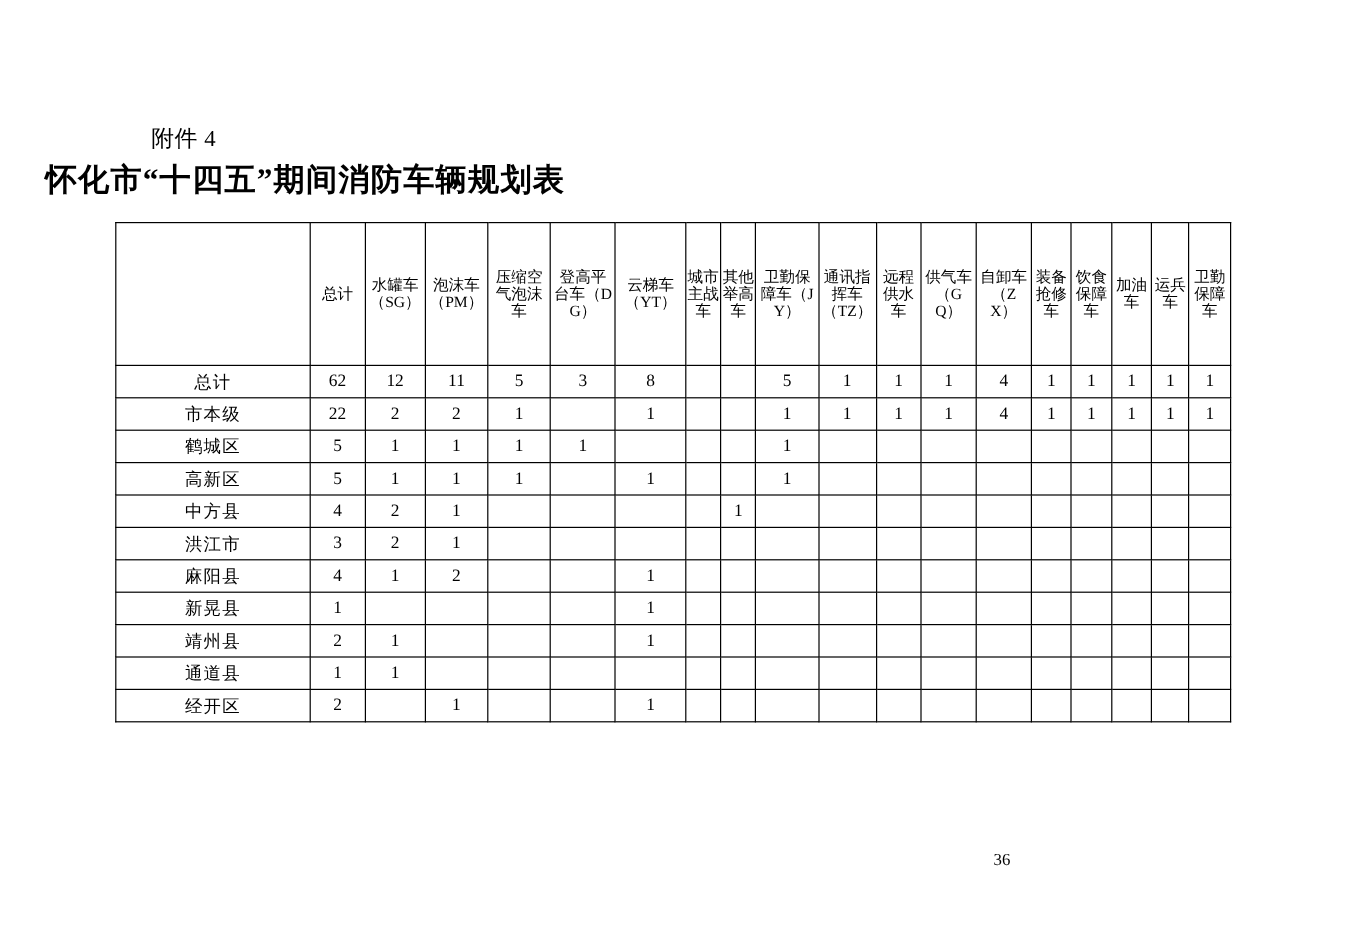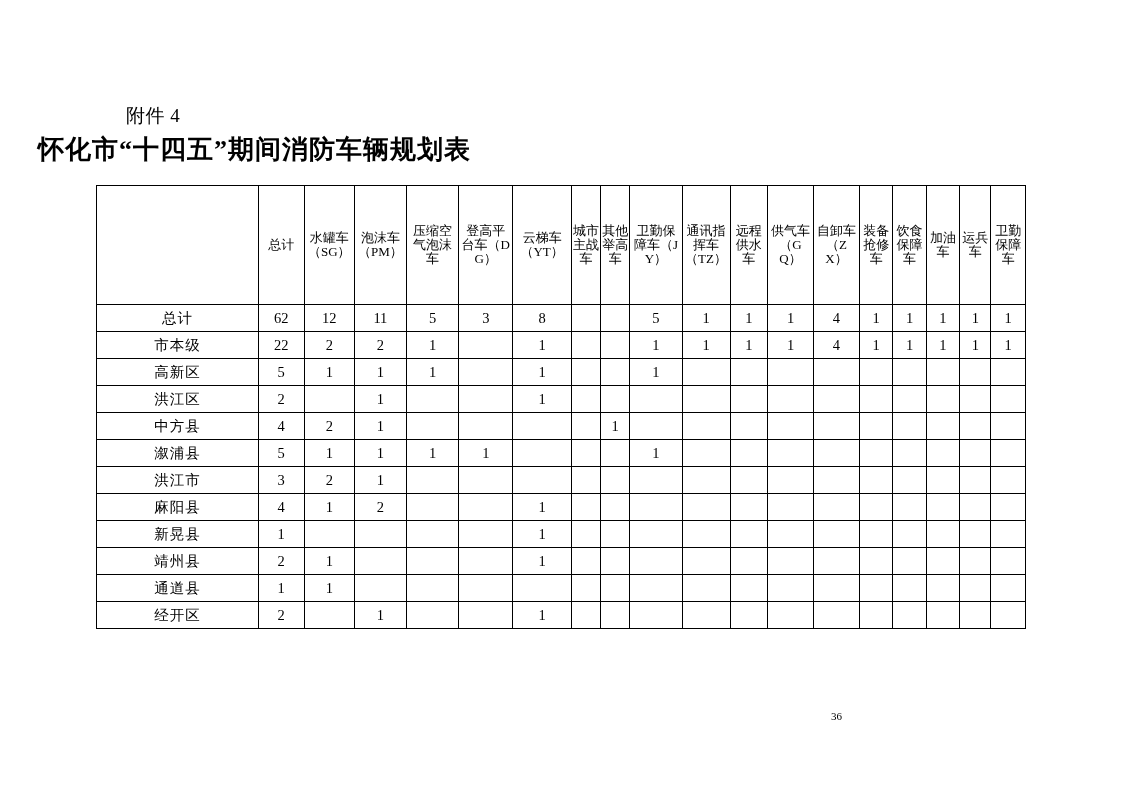--- a/index.html
+++ b/index.html
@@ -98,21 +98,21 @@
   col.c-zx     { width: 44px; }
   col.c-zb     { width: 32px; }
   col.c-ys     { width: 32px; }
   col.c-jy2    { width: 32px; }
   col.c-yb     { width: 30px; }
   col.c-wq     { width: 33px; }
   .page-number {
     position: absolute;
     right: 74px;
     top: 710px;
-    font-size: 11px;
+    font-size: 14px;
     font-family: "Liberation Serif", "DejaVu Serif", serif;
   }
 </style>
 </head>
 <body>
 
 <div class="page">
 
   <div class="attachment-label">附件 4</div>
 
@@ -238,20 +238,41 @@
           <td>1</td>
           <td>1</td>
           <td>4</td>
           <td>1</td>
           <td>1</td>
           <td>1</td>
           <td>1</td>
           <td>1</td>
         </tr>
         <tr class="body-row">
+          <td class="region">鹤城区</td>
+          <td>5</td>
+          <td>1</td>
+          <td>1</td>
+          <td>1</td>
+          <td>1</td>
+          <td></td>
+          <td></td>
+          <td></td>
+          <td>1</td>
+          <td></td>
+          <td></td>
+          <td></td>
+          <td></td>
+          <td></td>
+          <td></td>
+          <td></td>
+          <td></td>
+          <td></td>
+        </tr>
+        <tr class="body-row">
           <td class="region">高新区</td>
           <td>5</td>
           <td>1</td>
           <td>1</td>
           <td>1</td>
           <td></td>
           <td>1</td>
           <td></td>
           <td></td>
           <td>1</td>
@@ -259,41 +280,20 @@
           <td></td>
           <td></td>
           <td></td>
           <td></td>
           <td></td>
           <td></td>
           <td></td>
           <td></td>
         </tr>
         <tr class="body-row">
-          <td class="region">洪江区</td>
-          <td>2</td>
-          <td></td>
-          <td>1</td>
-          <td></td>
-          <td></td>
-          <td>1</td>
-          <td></td>
-          <td></td>
-          <td></td>
-          <td></td>
-          <td></td>
-          <td></td>
-          <td></td>
-          <td></td>
-          <td></td>
-          <td></td>
-          <td></td>
-          <td></td>
-        </tr>
-        <tr class="body-row">
           <td class="region">中方县</td>
           <td>4</td>
           <td>2</td>
           <td>1</td>
           <td></td>
           <td></td>
           <td></td>
           <td></td>
           <td>1</td>
           <td></td>
@@ -301,41 +301,20 @@
           <td></td>
           <td></td>
           <td></td>
           <td></td>
           <td></td>
           <td></td>
           <td></td>
           <td></td>
         </tr>
         <tr class="body-row">
-          <td class="region">溆浦县</td>
-          <td>5</td>
-          <td>1</td>
-          <td>1</td>
-          <td>1</td>
-          <td>1</td>
-          <td></td>
-          <td></td>
-          <td></td>
-          <td>1</td>
-          <td></td>
-          <td></td>
-          <td></td>
-          <td></td>
-          <td></td>
-          <td></td>
-          <td></td>
-          <td></td>
-          <td></td>
-        </tr>
-        <tr class="body-row">
           <td class="region">洪江市</td>
           <td>3</td>
           <td>2</td>
           <td>1</td>
           <td></td>
           <td></td>
           <td></td>
           <td></td>
           <td></td>
           <td></td>

